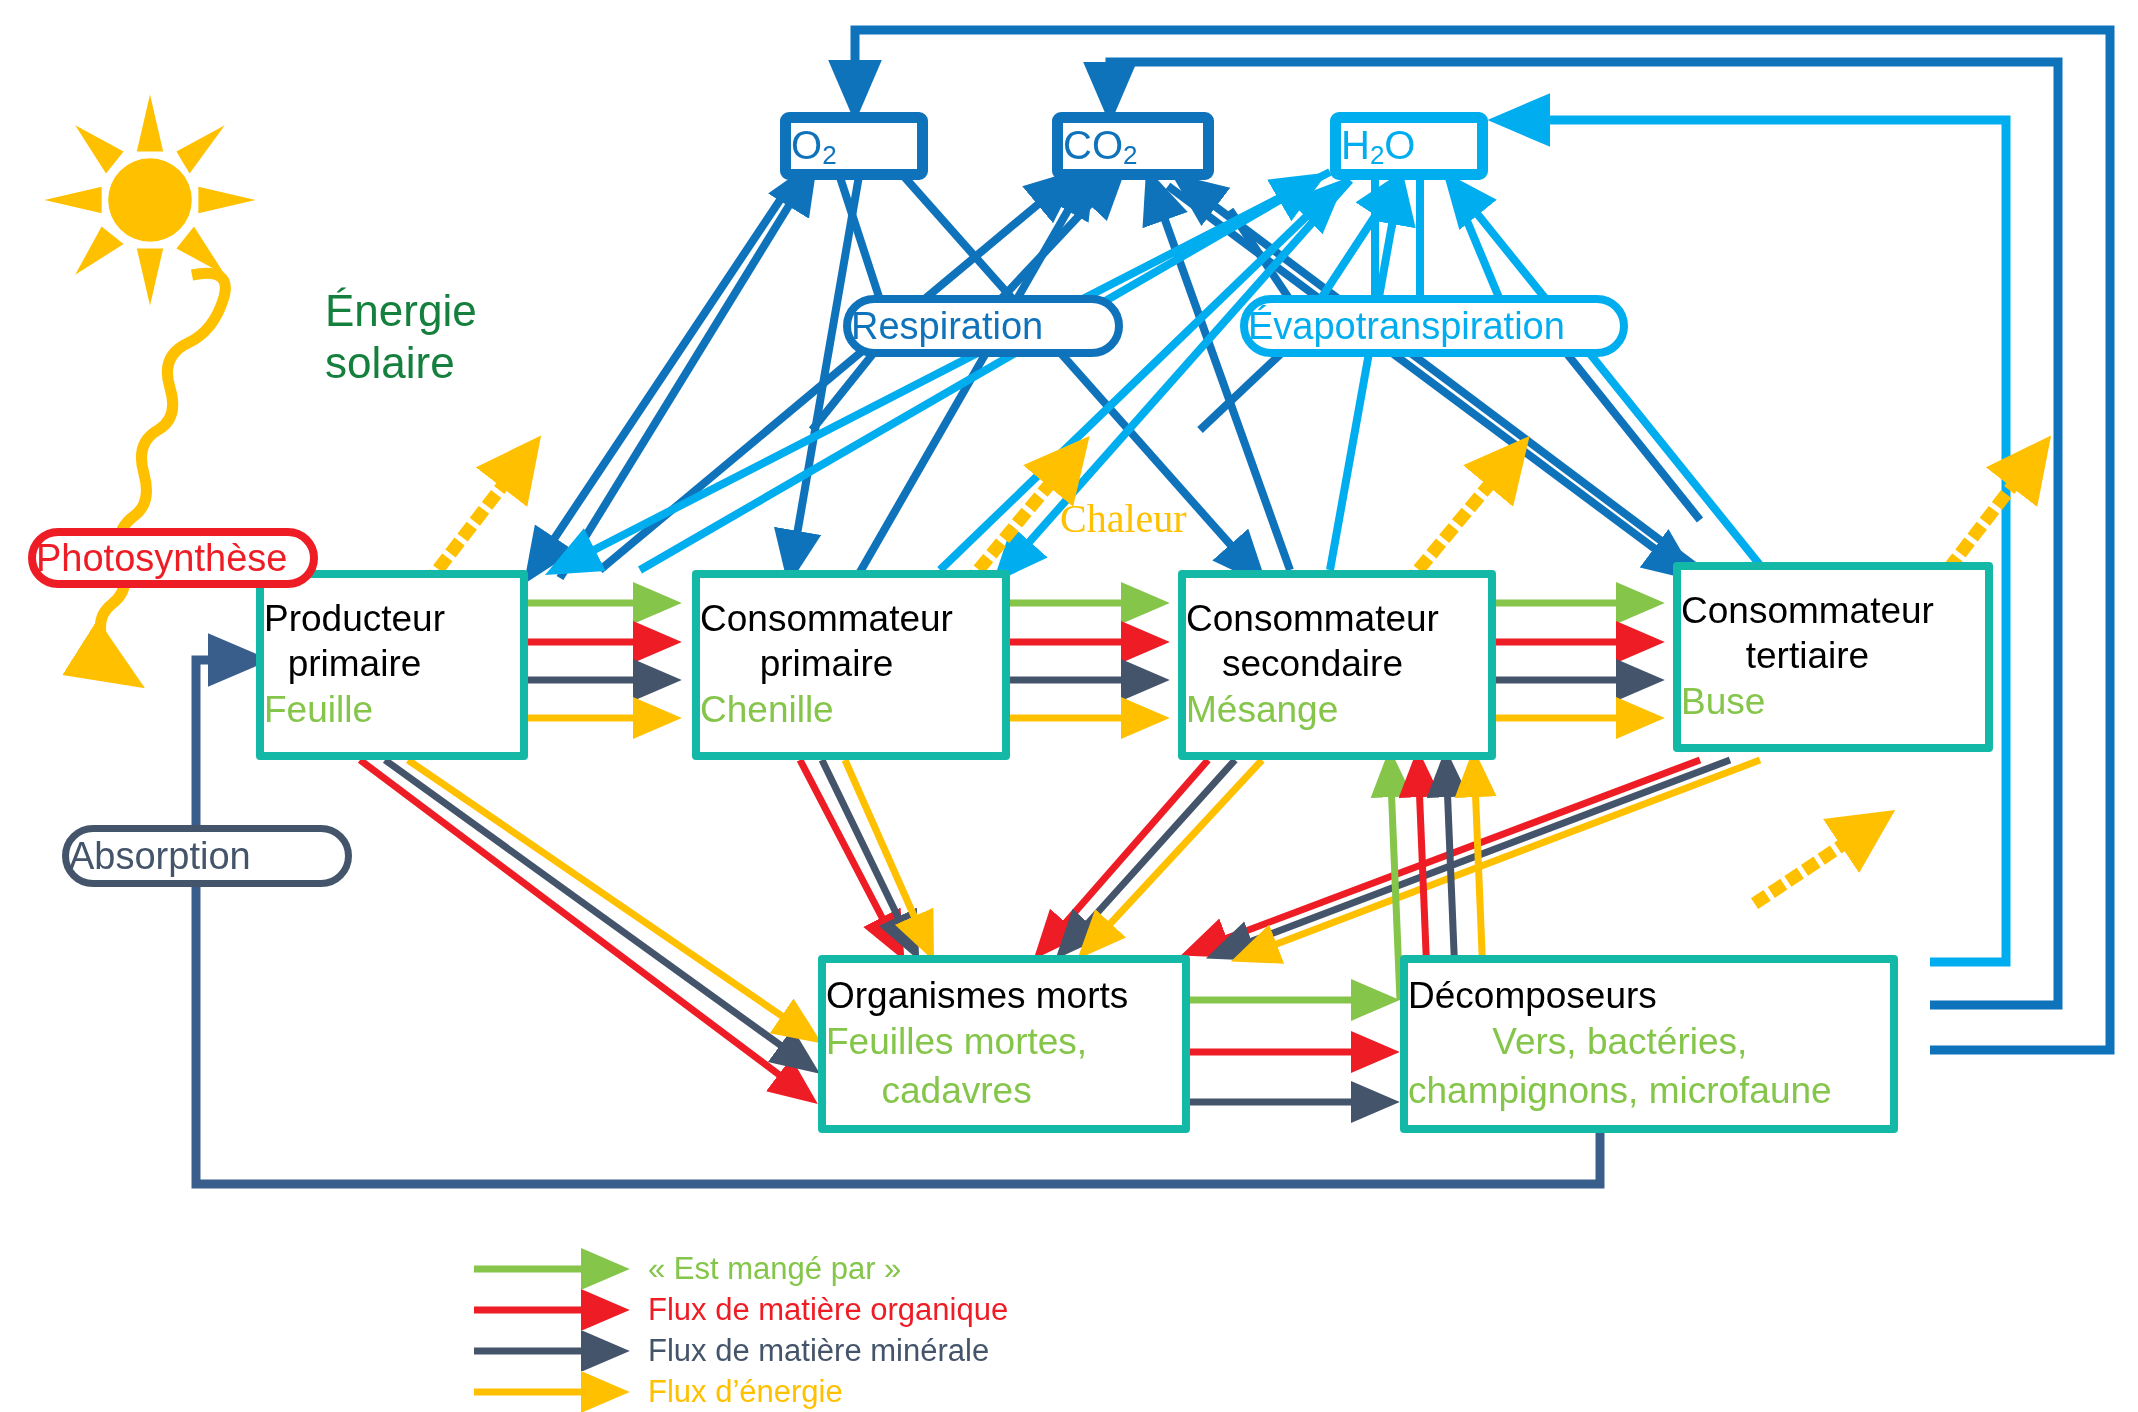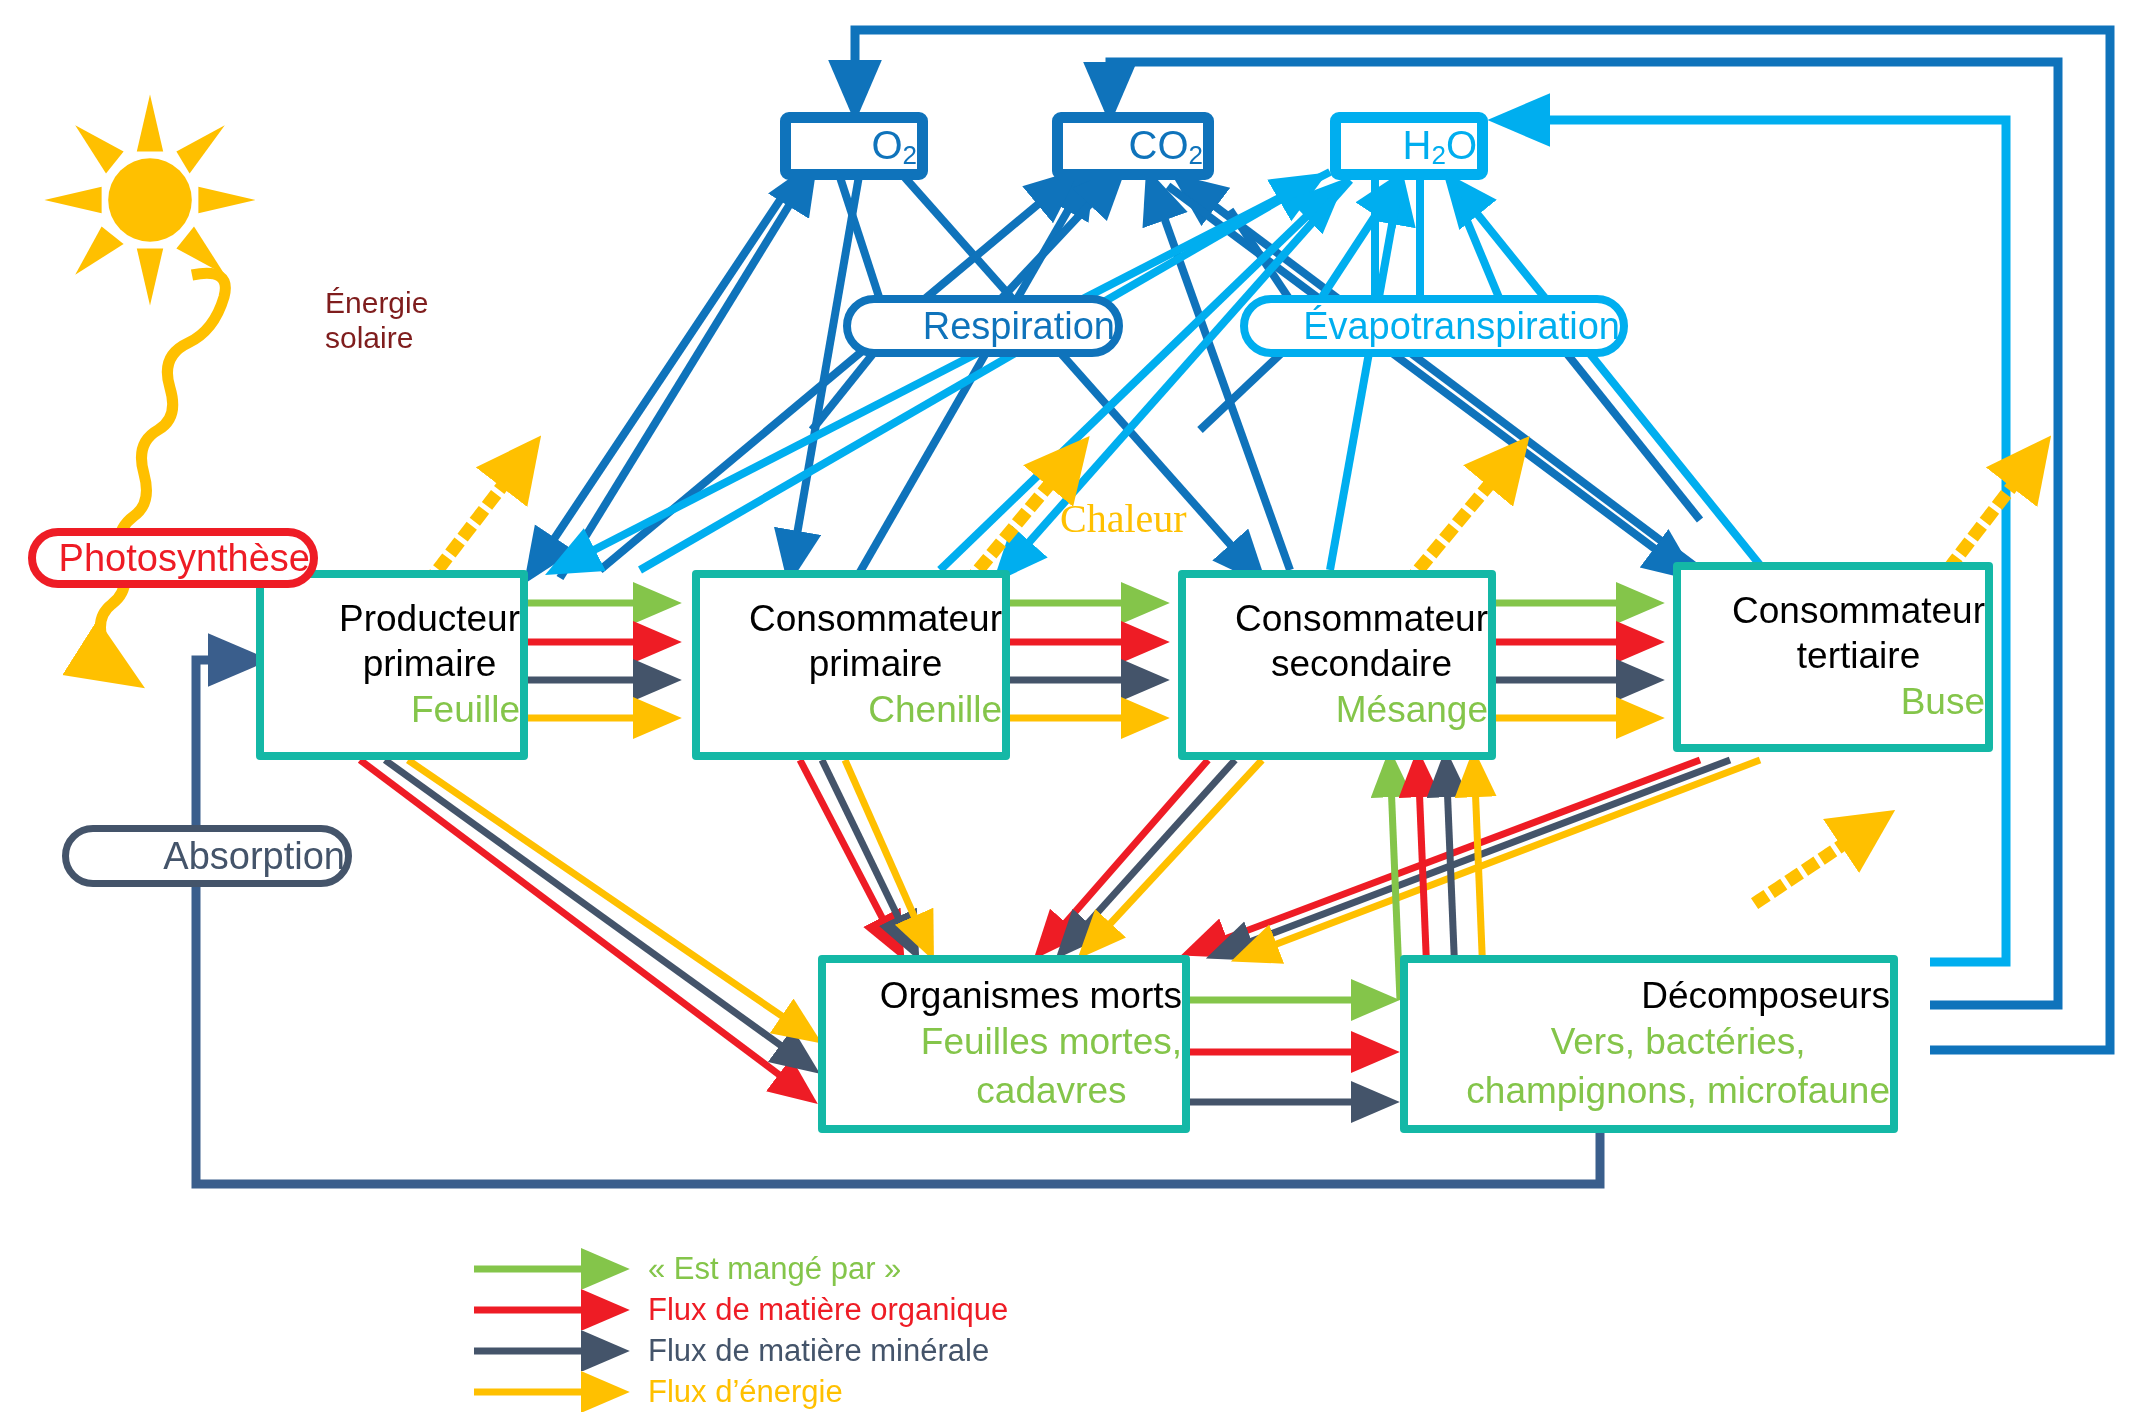--- a/index.html
+++ b/index.html
@@ -1,21 +1,21 @@
 <!DOCTYPE html>
 <html><head>
 <meta charset="utf-8">
 <style>
   html,body{margin:0;padding:0;background:#ffffff;}
   body{font-family:"Liberation Sans", sans-serif;}
   #stage{position:relative;width:2138px;height:1412px;background:#fff;overflow:hidden;}
   svg#wires{position:absolute;left:0;top:0;width:2138px;height:1412px;}
 
   .node{position:absolute;box-sizing:border-box;display:flex;flex-direction:column;
-        align-items:flex-end;justify-content:center;background:#fff;}
+        align-items:flex-start;justify-content:center;background:#fff;}
 
   
   .gas{border-style:solid;border-width:11px;border-radius:9px;}
   .gas .lbl{font-size:40px;line-height:1;}
   .gas .lbl sub{font-size:26px;vertical-align:-5px;}
 
   
   .pill{border-style:solid;border-width:8px;border-radius:40px;background:#fff;}
   .pill .lbl{font-size:38px;white-space:nowrap;}
   .pill.thin{border-width:7px;}
@@ -182,21 +182,21 @@
       <polygon points="98,50 72,56 72,44"></polygon>
       <polygon points="50,98 44,72 56,72"></polygon>
       <polygon points="2,50 28,44 28,56"></polygon>
       <polygon points="84,16 68,38 62,28"></polygon>
       <polygon points="84,84 62,72 70,62"></polygon>
       <polygon points="16,84 28,62 38,70"></polygon>
       <polygon points="16,16 38,28 30,38"></polygon>
     </g>
   </svg>
 
-  <div class="freetext" style="left:325px;top:285px;font-size:30px;color:#7f1d1d;">
+  <div class="freetext" style="left:325px;top:285px;font-size:44px;color:#15803d;">
     <div>Énergie</div>
     <div>solaire</div>
   </div>
 
   <div class="freetext" style="left:1060px;top:495px;font-size:40px;color:#ffc000;font-family:Liberation Serif, serif;">Chaleur</div>
 
   <div class="node gas" style="left:780px;top:112px;width:148px;height:68px;border-color:#0f73bb;color:#0f73bb;">
     <div class="lbl">
       <span>O</span><sub>2</sub>
     </div>

